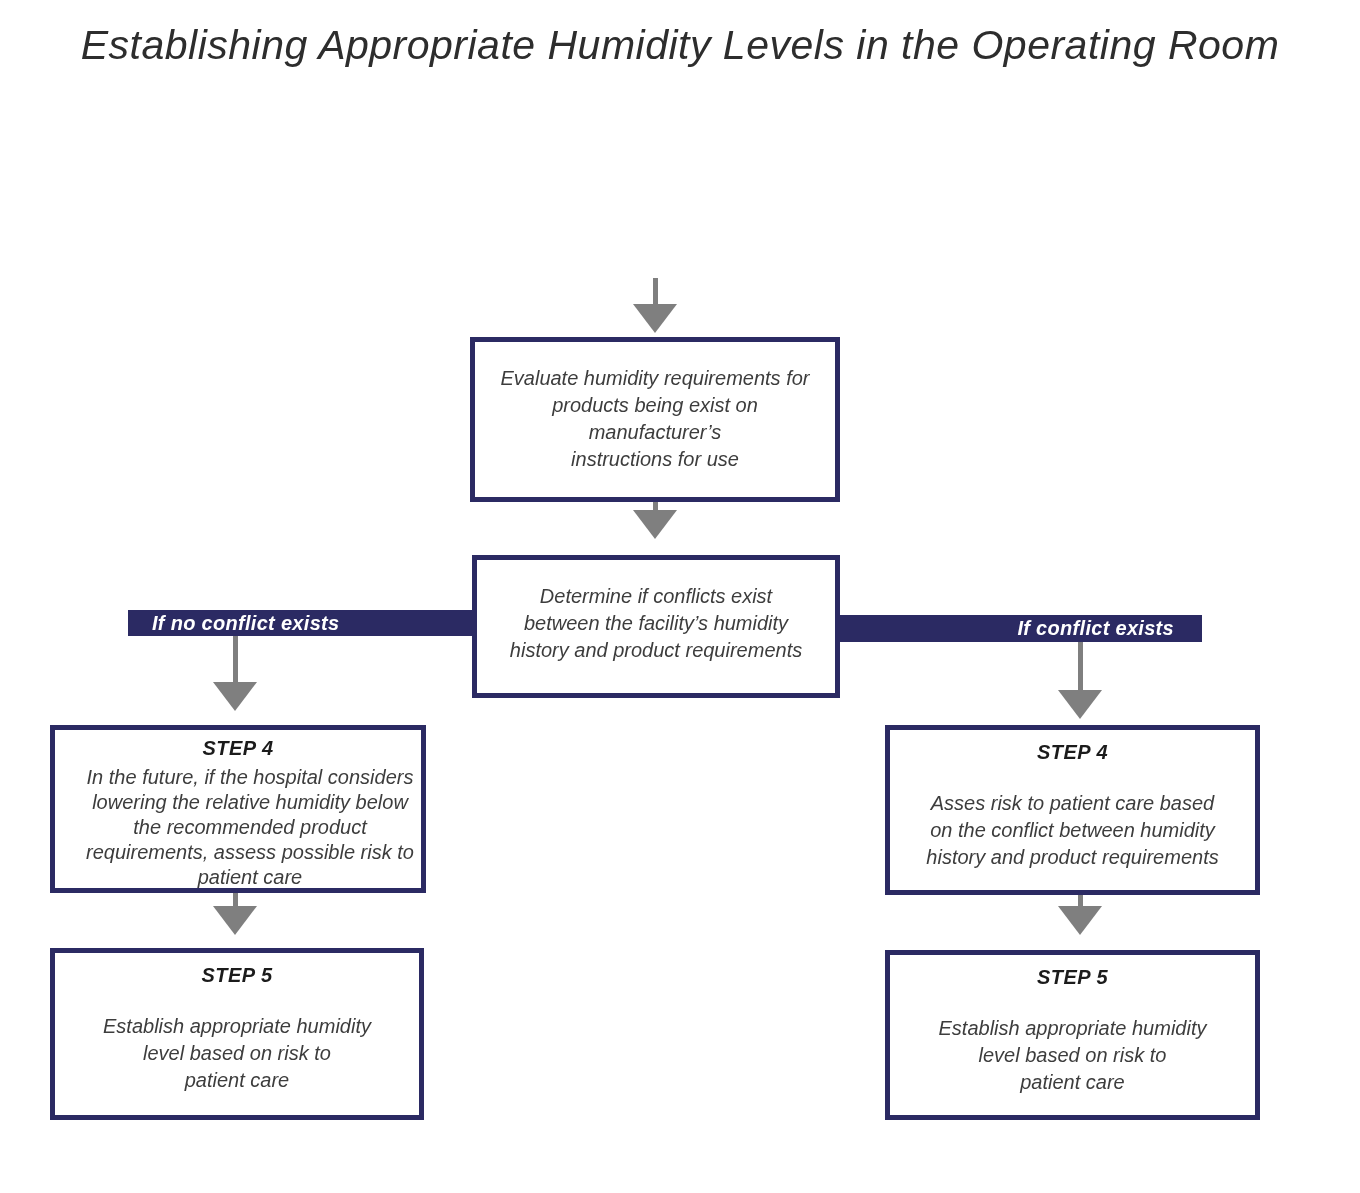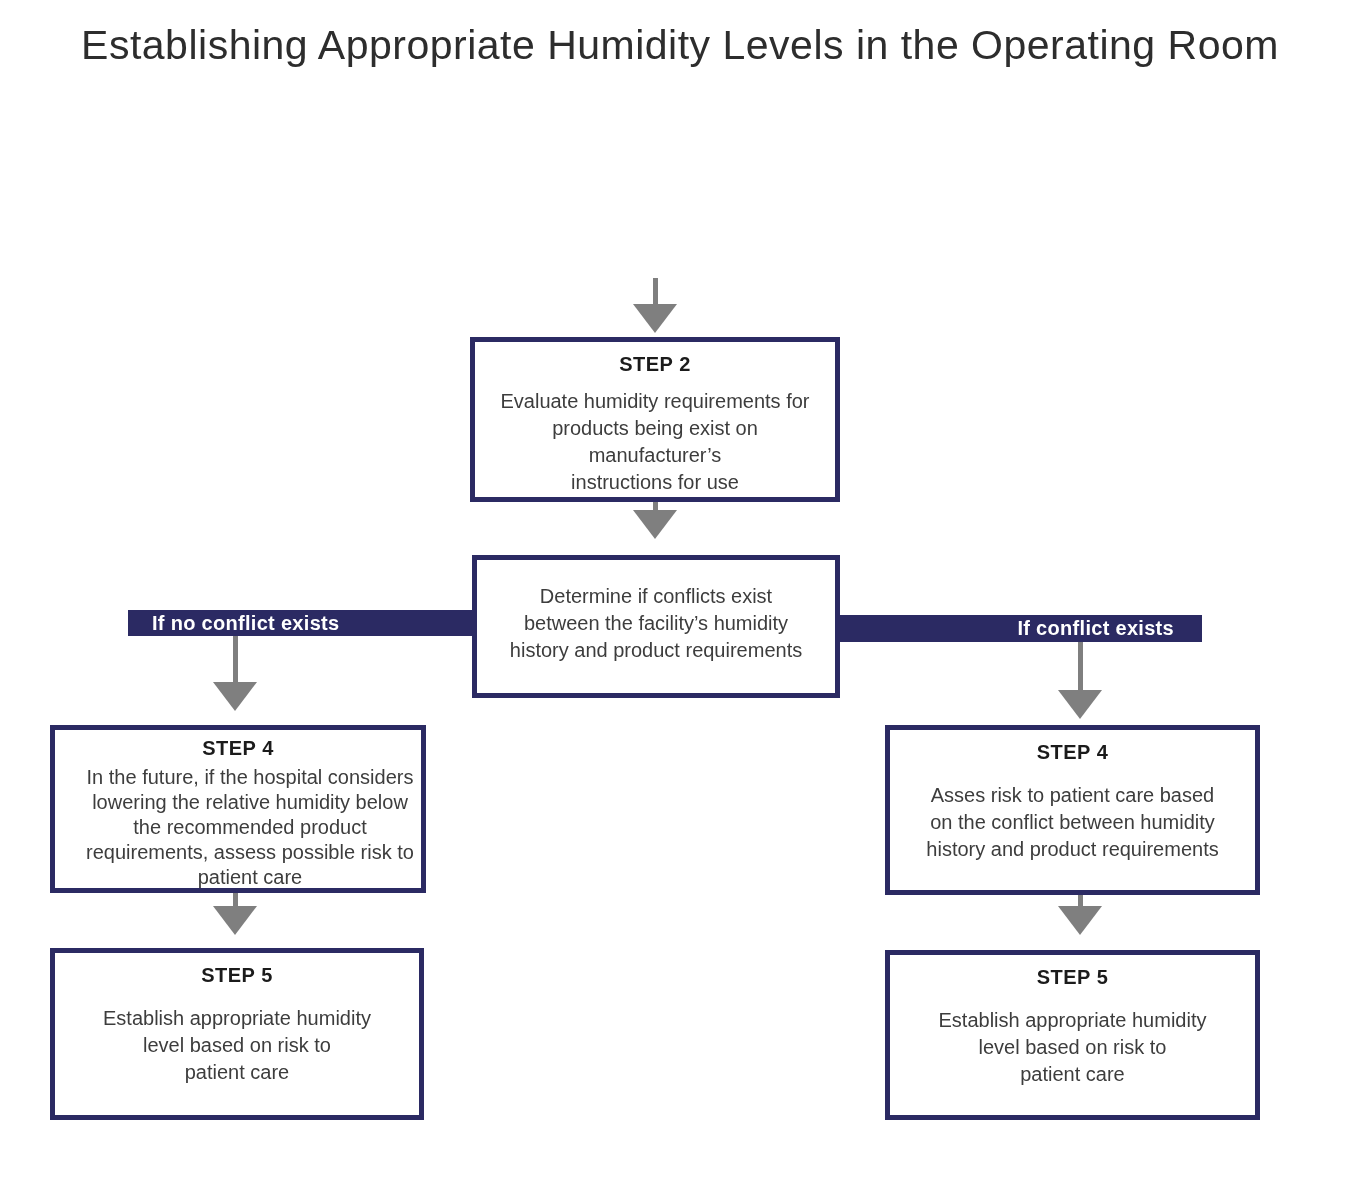--- a/index.html
+++ b/index.html
@@ -4,20 +4,21 @@
 <style>
   * { box-sizing: border-box; margin: 0; padding: 0; }
   html, body { background: #ffffff; }
   #canvas {
     position: relative;
     width: 1360px;
     height: 1193px;
     background: var(--background, #ffffff);
     font-family: "Liberation Sans", sans-serif;
     overflow: hidden;
+    font-style: italic;
   }
   .page-title {
     position: absolute;
     left: 0; top: 22px;
     width: 1360px;
     text-align: center;
     font-size: 41px;
     font-weight: 400;
     letter-spacing: 0.5px;
     color: #2d2d2d;
@@ -45,21 +46,21 @@
     letter-spacing: 0.5px;
     color: var(--heading-text, #1b1b1b);
   }
   .step-text {
     margin-top: 12px;
     font-size: 20px;
     line-height: 27px;
     color: var(--text, #3d3d3d);
     white-space: pre-line;
   }
-  .gap-lg .step-text { margin-top: 18px; }
+  .gap-lg .step-text { margin-top: 26px; }
   .tight { padding-top: 7px; }
   .tight .step-text { margin-top: 5px; line-height: 25px; padding-left: 24px; }
 
   .s1  { left: 470px; top: 155px; width: 370px; height: 123px; }
   .s2  { left: 470px; top: 337px; width: 370px; height: 165px; }
   .s3  { left: 472px; top: 555px; width: 368px; height: 143px; }
   .s4l { left: 50px;  top: 725px; width: 376px; height: 168px; }
   .s4r { left: 885px; top: 725px; width: 375px; height: 170px; }
   .s5l { left: 50px;  top: 948px; width: 374px; height: 172px; }
   .s5r { left: 885px; top: 950px; width: 375px; height: 170px; }
@@ -104,21 +105,20 @@
 
   <div class="page-title">Establishing Appropriate Humidity Levels in the Operating Room</div>
 
 
   <div class="arrow a1">
     <div class="stem" style="height:26px"></div>
     <div class="head"></div>
   </div>
 
   <div class="step-box s2">
-    <div class="step-title">STEP 2</div>
     <div class="step-text">Evaluate humidity requirements for
 products being exist on
 manufacturer’s
 instructions for use</div>
   </div>
 
   <div class="arrow a2">
     <div class="stem" style="height:8px"></div>
     <div class="head"></div>
   </div>

